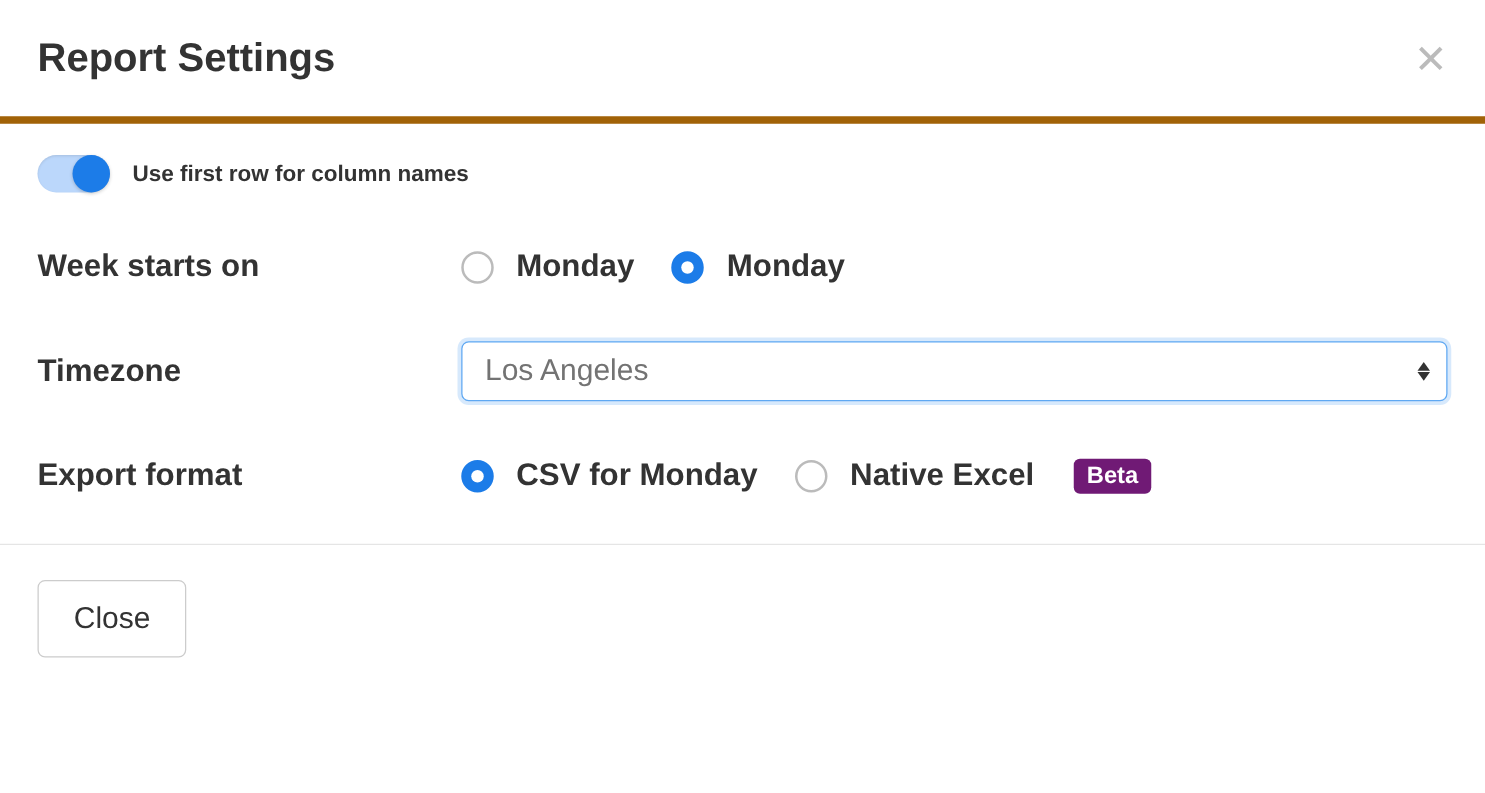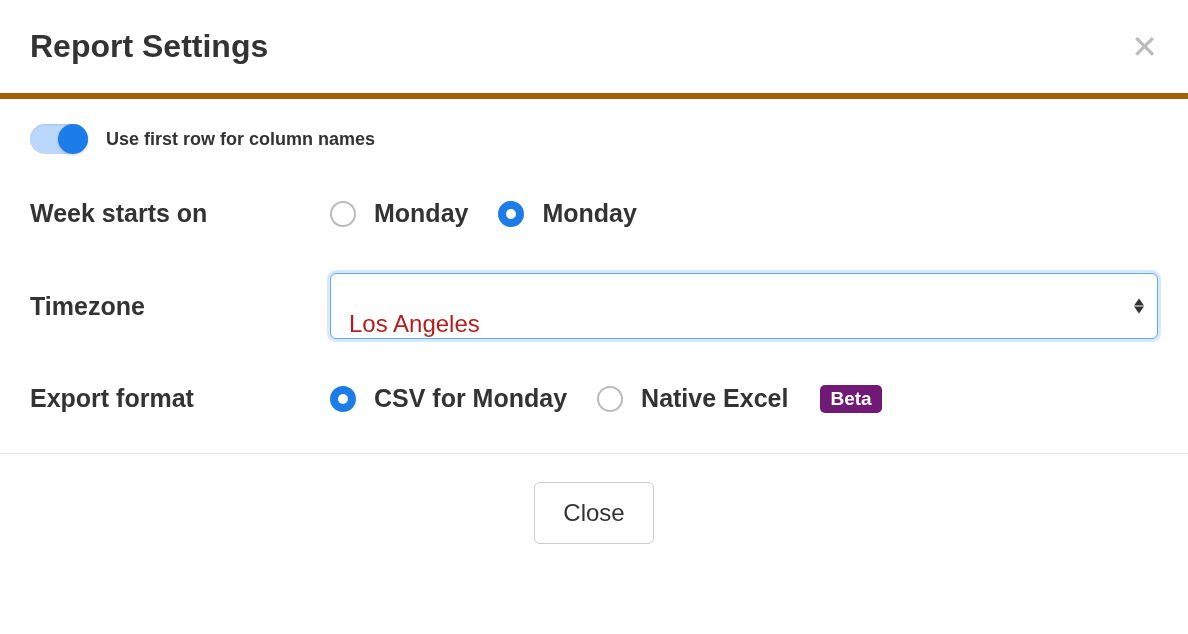--- a/index.html
+++ b/index.html
@@ -62,20 +62,21 @@
     }
     .toggle-label {
       font-size: 18px;
       font-weight: 700;
       color: #333;
     }
     .form-row {
       display: flex;
       align-items: center;
       margin-bottom: 45px;
+      gap: 39px;
     }
     .form-label {
       width: 300px;
       font-size: 25px;
       font-weight: 700;
       color: #333;
     }
     .radio-group {
       display: flex;
       align-items: center;
@@ -110,31 +111,31 @@
       color: #333;
       margin-right: 12px;
     }
     .select-wrapper {
       flex: 1;
       position: relative;
       max-width: 835px;
     }
     .select-input {
       width: 100%;
-      height: 66px;
+      height: 48px;
       border: 1px solid #5fa8f2;
       border-radius: 6px;
       box-shadow: 0 0 0 3px rgba(95,168,242,0.25);
       padding: 0 44px 0 18px;
       font-size: 24px;
-      color: #b91c1c;
-      background: #fff;
-      cursor: pointer;
-      display: flex;
-      align-items: flex-end;
+      color: #737373;
+      background: #fff;
+      cursor: pointer;
+      display: flex;
+      align-items: center;
       justify-content: space-between;
     }
     .select-arrows {
       position: absolute;
       right: 14px;
       top: 50%;
       transform: translateY(-50%);
       display: flex;
       flex-direction: column;
       gap: 1px;
@@ -160,21 +161,21 @@
       font-size: 19px;
       font-weight: 700;
       padding: 3px 10px;
       border-radius: 5px;
       margin-left: 2px;
     }
     .modal-footer {
       border-top: 1px solid #e5e5e5;
       padding: 28px 30px;
       display: flex;
-      justify-content: center;
+      justify-content: flex-start;
     }
     .close-btn {
       padding: 16px 28px;
       font-size: 24px;
       color: #333;
       background: #fff;
       border: 1px solid #ccc;
       border-radius: 6px;
       cursor: pointer;
     }

